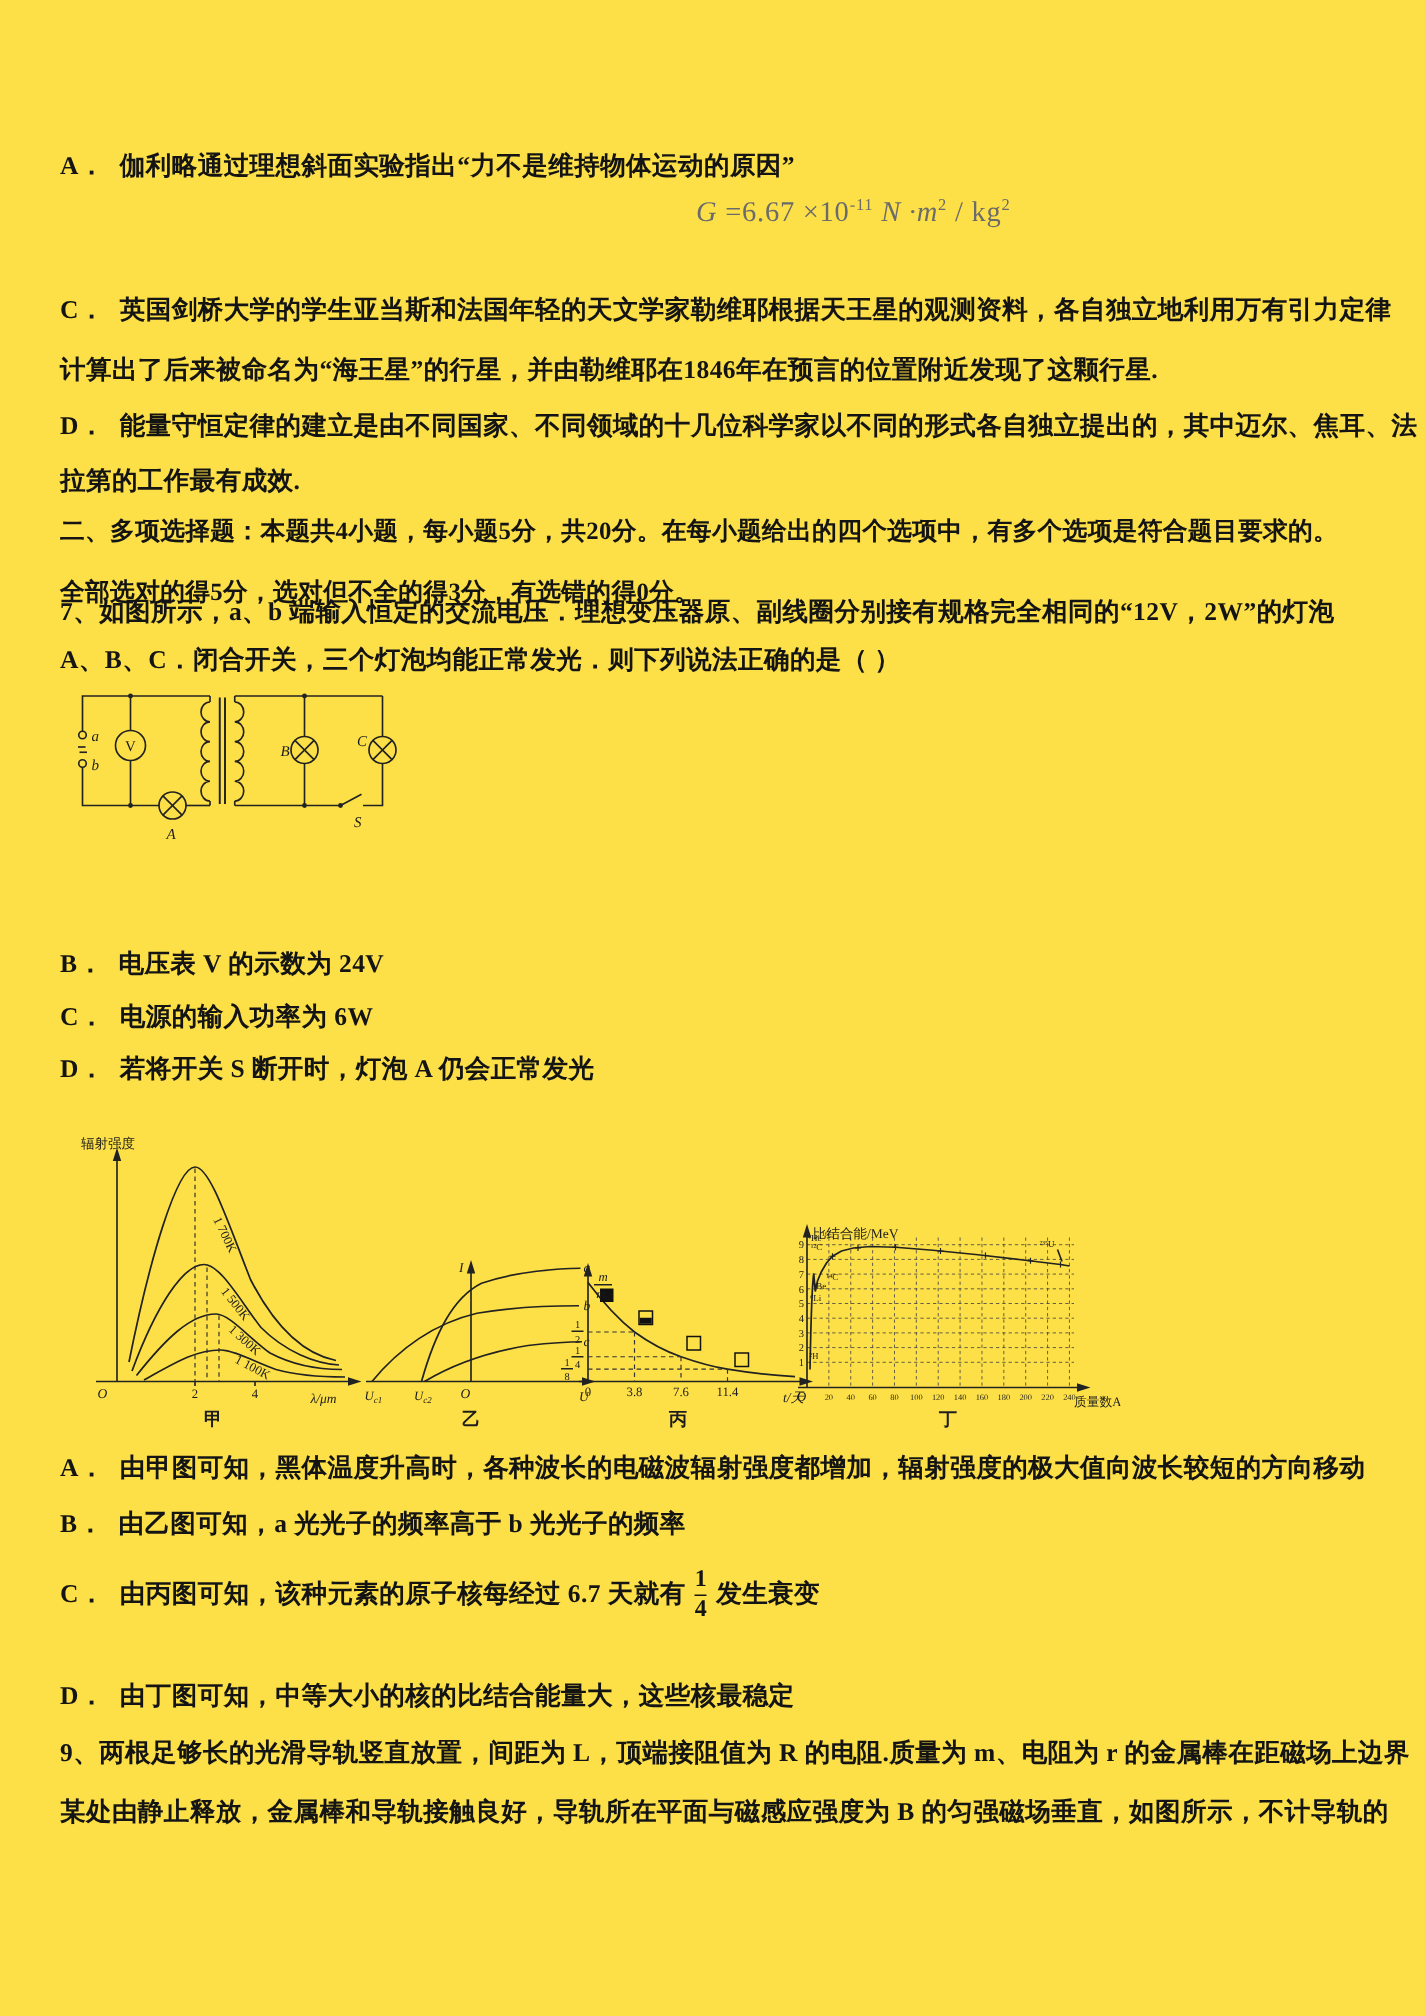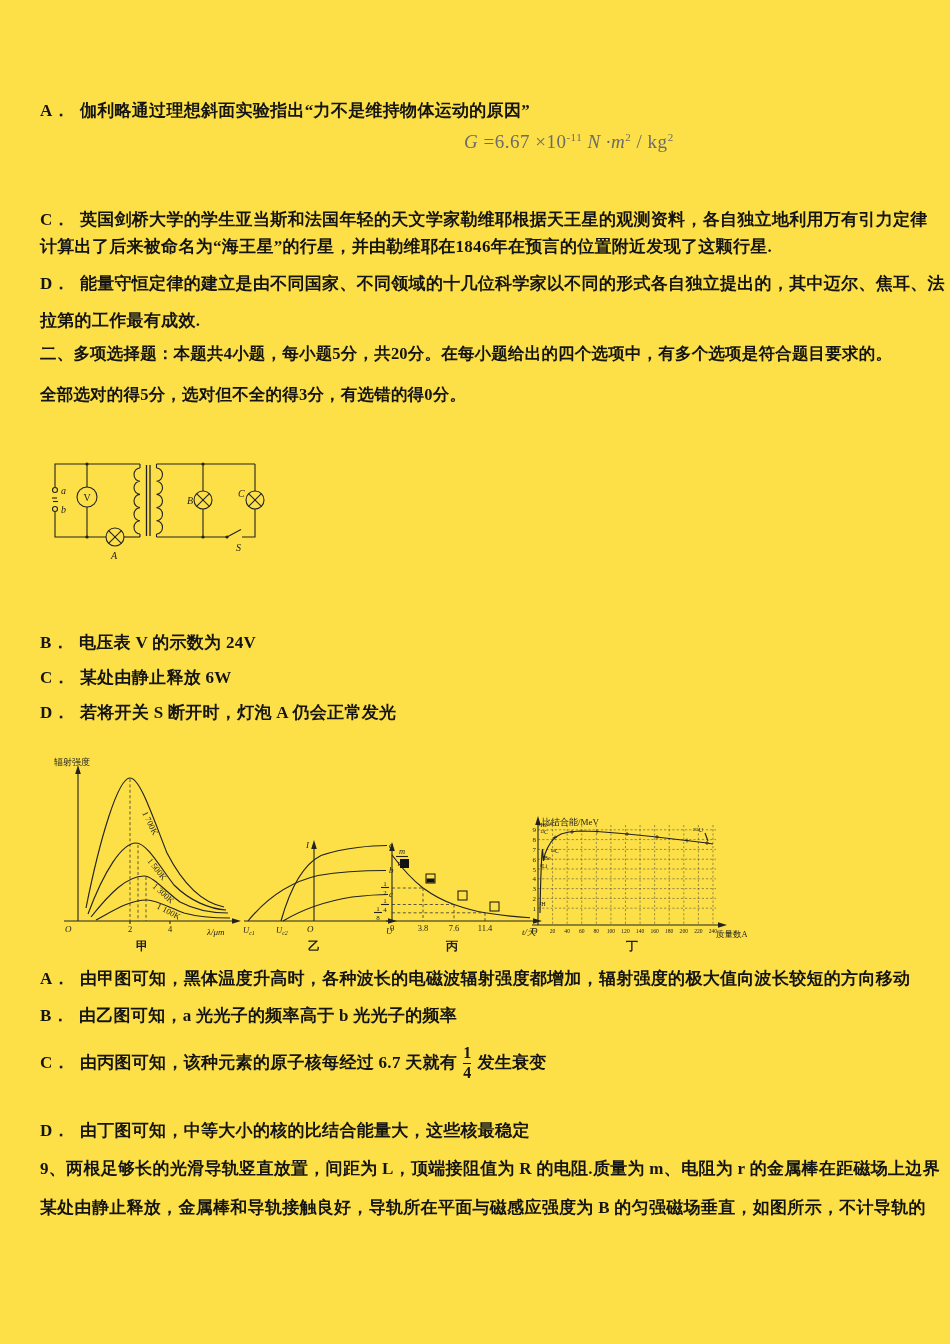--- a/index.html
+++ b/index.html
@@ -34,29 +34,31 @@
 </style>
 </head>
 <body>
 
 <div id="page">
 
   <div class="ln" style="top:100px"><span class="olbl">A．</span><span>伽利略通过理想斜面实验指出“力不是维持物体运动的原因”</span></div>
 
   <span class="formula"><i>G</i><span> =6.67 ×10</span><sup>-11</sup><i> N ·m</i><sup>2</sup><span> / kg</span><sup>2</sup></span>
 
-  <div class="ln" style="top:209px"><span class="olbl">C．</span><span>英国剑桥大学的学生亚当斯和法国年轻的天文学家勒维耶根据天王星的观测资料，各自独立地利用万有引力定律</span></div>
+  <div class="ln" style="top:196px"><span class="olbl">C．</span><span>英国剑桥大学的学生亚当斯和法国年轻的天文学家勒维耶根据天王星的观测资料，各自独立地利用万有引力定律</span></div>
   <div class="ln" style="top:236px"><span>计算出了后来被命名为“海王星”的行星，并由勒维耶在1846年在预言的位置附近发现了这颗行星.</span></div>
 
   <div class="ln" style="top:273px"><span class="olbl">D．</span><span>能量守恒定律的建立是由不同国家、不同领域的十几位科学家以不同的形式各自独立提出的，其中迈尔、焦耳、法</span></div>
   <div class="ln" style="top:310px"><span>拉第的工作最有成效.</span></div>
 
   <div class="ln sec" style="top:343px"><span>二、多项选择题：本题共4小题，每小题5分，共20分。在每小题给出的四个选项中，有多个选项是符合题目要求的。</span></div>
   <div class="ln sec" style="top:384px"><span>全部选对的得5分，选对但不全的得3分，有选错的得0分。</span></div>
 
+  <div class="ln" style="top:397px"><span>7、如图所示，a、b 端输入恒定的交流电压．理想变压器原、副线圈分别接有规格完全相同的“12V，2W”的灯泡</span></div>
+  <div class="ln" style="top:429px"><span>A、B、C．闭合开关，三个灯泡均能正常发光．则下列说法正确的是（      ）</span></div>
 
   <svg class="fig" style="left:40px;top:452px" width="240" height="138" viewBox="0 0 240 138">
     <g class="axl">
       <path d="M15,35.5 L15,12 L100,12"></path>
       <path d="M15,59.5 L15,85 L66,85"></path>
       <path d="M84,85 L100,85"></path>
       <circle cx="15" cy="38" r="2.5"></circle>
       <circle cx="15" cy="57" r="2.5"></circle>
       <line x1="12" y1="46" x2="17" y2="46"></line>
       <line x1="13" y1="49.5" x2="18" y2="49.5"></line>
@@ -100,21 +102,21 @@
       <text x="21" y="61" class="it">b</text>
       <text x="47" y="48.5" text-anchor="middle">V</text>
       <text x="71" y="107" class="it">A</text>
       <text x="147" y="52" class="it">B</text>
       <text x="198" y="45" class="it">C</text>
       <text x="196" y="99" class="it">S</text>
     </g>
   </svg>
 
   <div class="ln" style="top:632px"><span class="olbl">B．</span><span>电压表 V 的示数为 24V</span></div>
-  <div class="ln" style="top:667px"><span class="olbl">C．</span><span>某处由静止释放 6W</span></div>
+  <div class="ln" style="top:667px"><span class="olbl">C．</span><span>电源的输入功率为 6W</span></div>
   <div class="ln" style="top:702px"><span class="olbl">D．</span><span>若将开关 S 断开时，灯泡 A 仍会正常发光</span></div>
 
 
   <svg class="fig" style="left:52px;top:753px" width="695" height="200" viewBox="0 0 695 200">
 
     <g>
       <line class="axl" x1="26" y1="168" x2="26" y2="19"></line>
       <polygon points="26,12 23.2,21 28.8,21" fill="#222"></polygon>
       <line class="axl" x1="12" y1="168" x2="182" y2="168"></line>
       <polygon points="189,168 180,165.2 180,170.8" fill="#222"></polygon>

